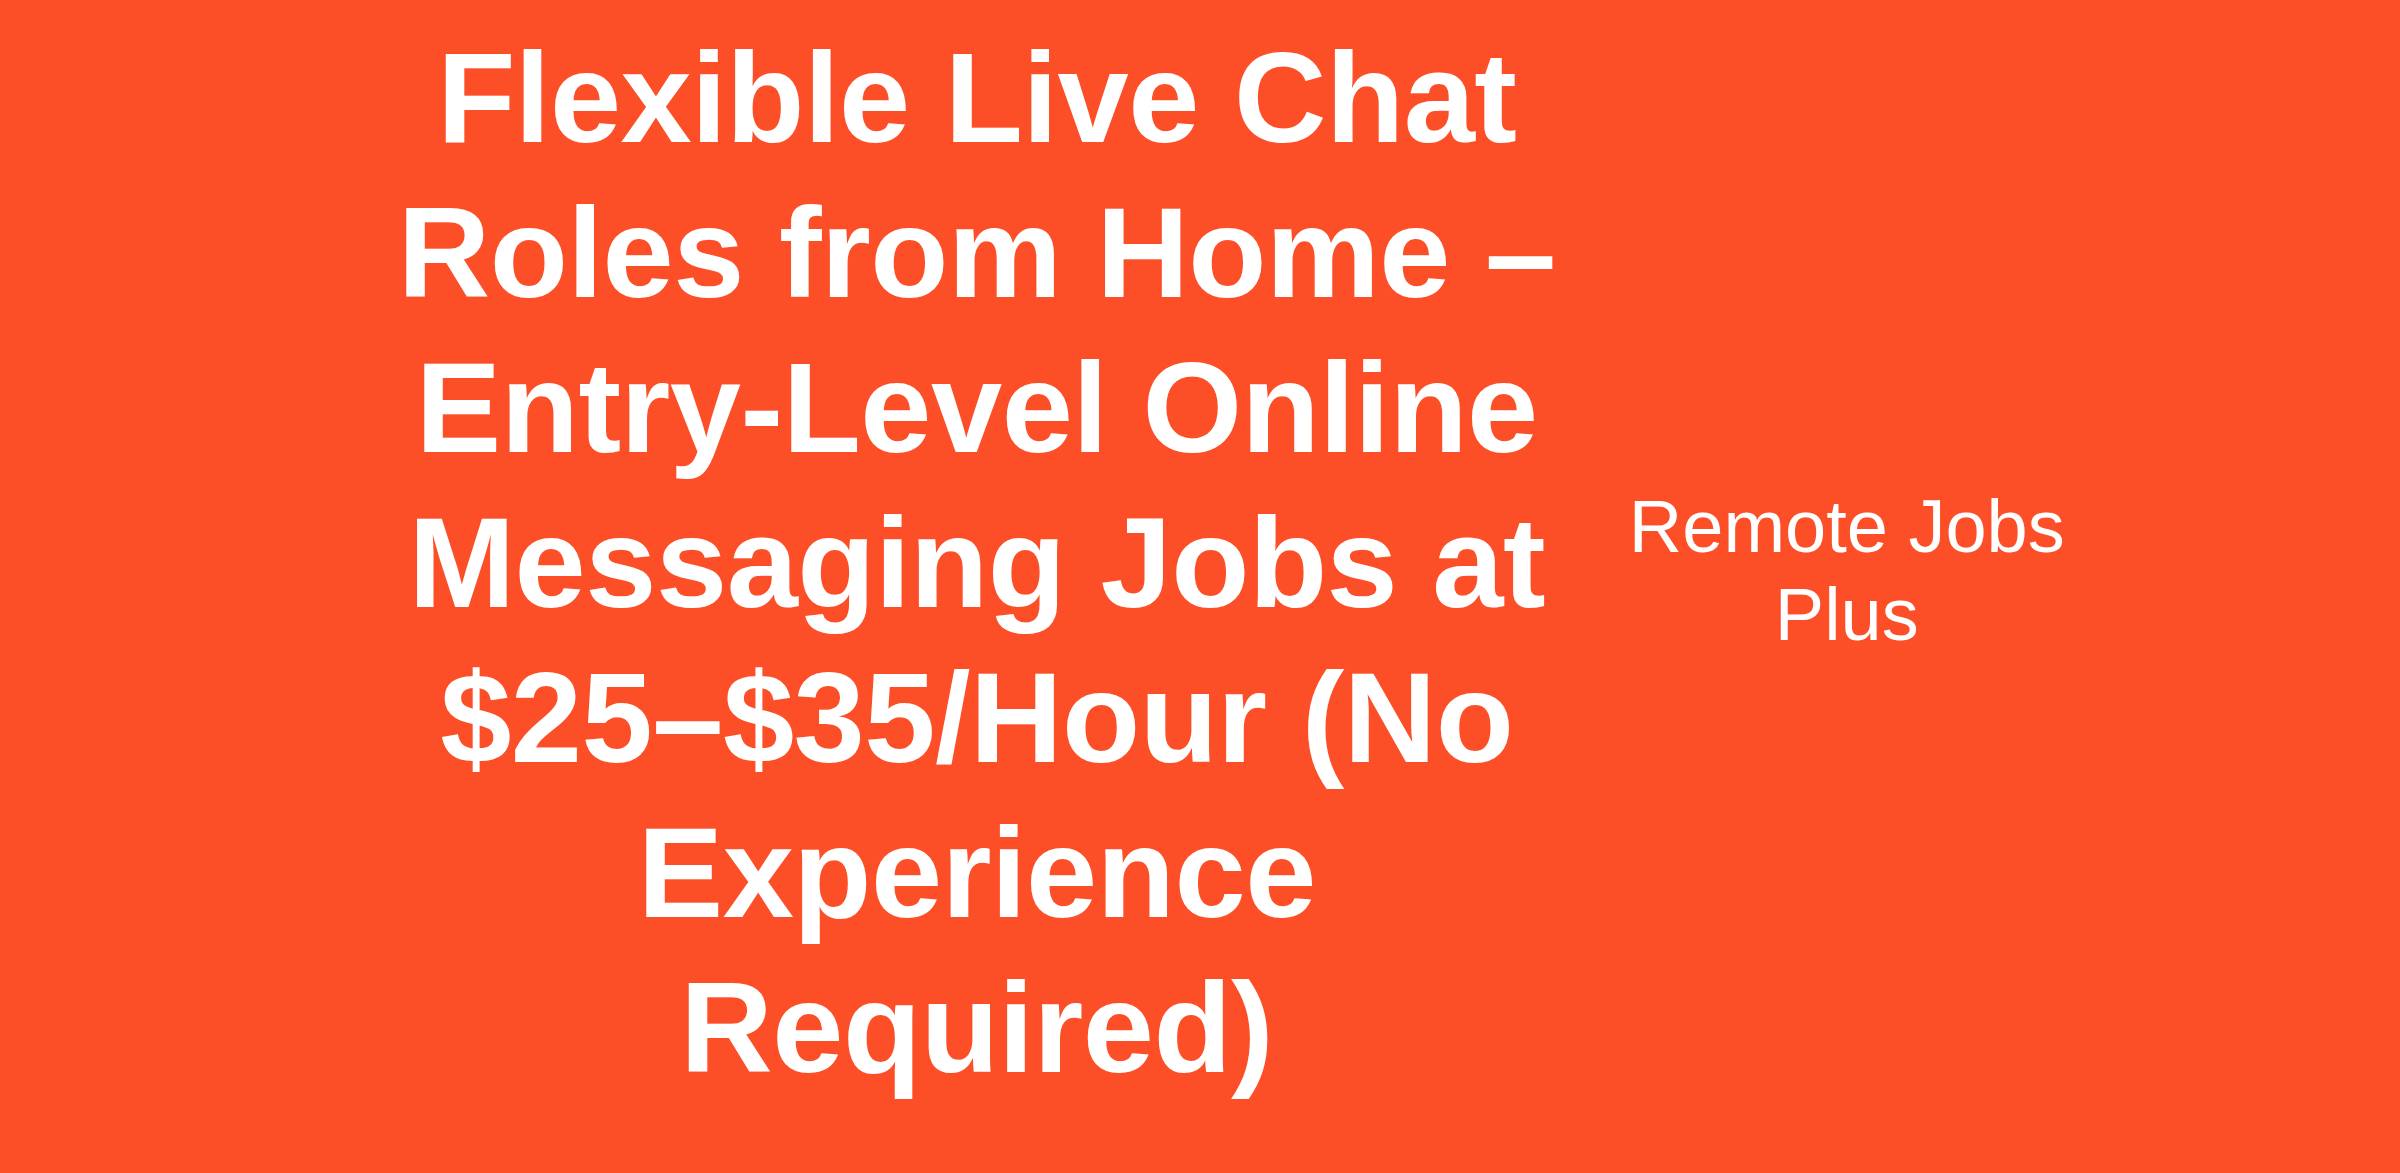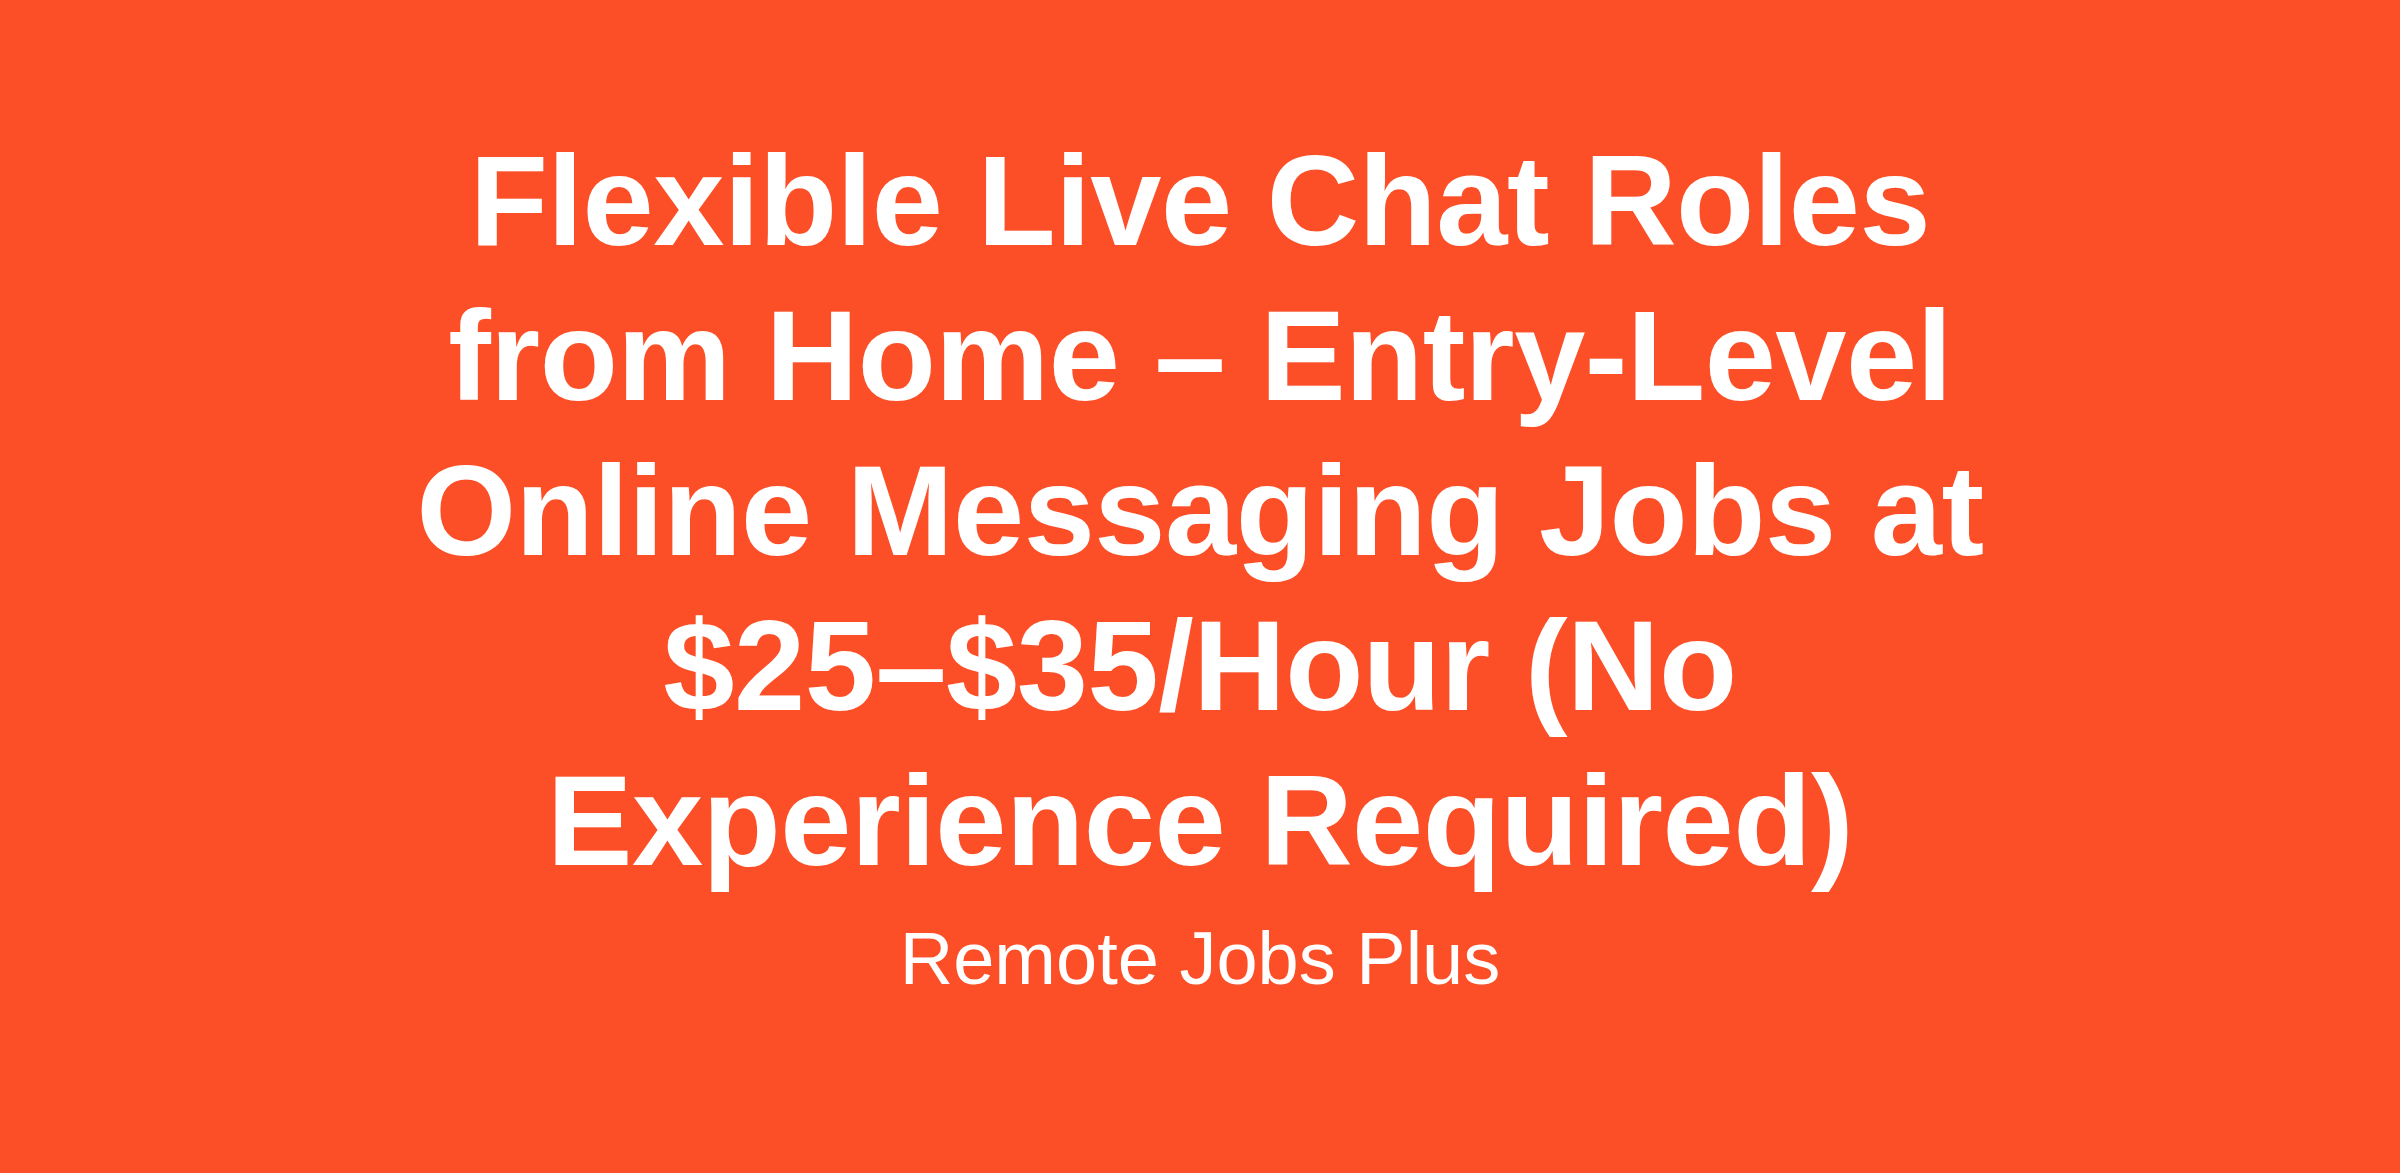--- a/index.html
+++ b/index.html
@@ -24,21 +24,21 @@
     flex-direction: column;
     align-items: center;
     justify-content: center;
     box-sizing: border-box;
     padding: 0 330px;
   }
 
   .card-inner {
     width: 100%;
     display: flex;
-    flex-direction: column;
+    flex-direction: row;
     align-items: center;
     justify-content: center;
     
     transform: translateY(-24px);
   }
 
   #og-title {
     margin: 0;
     padding: 0;
     color: #FFFFFF;

